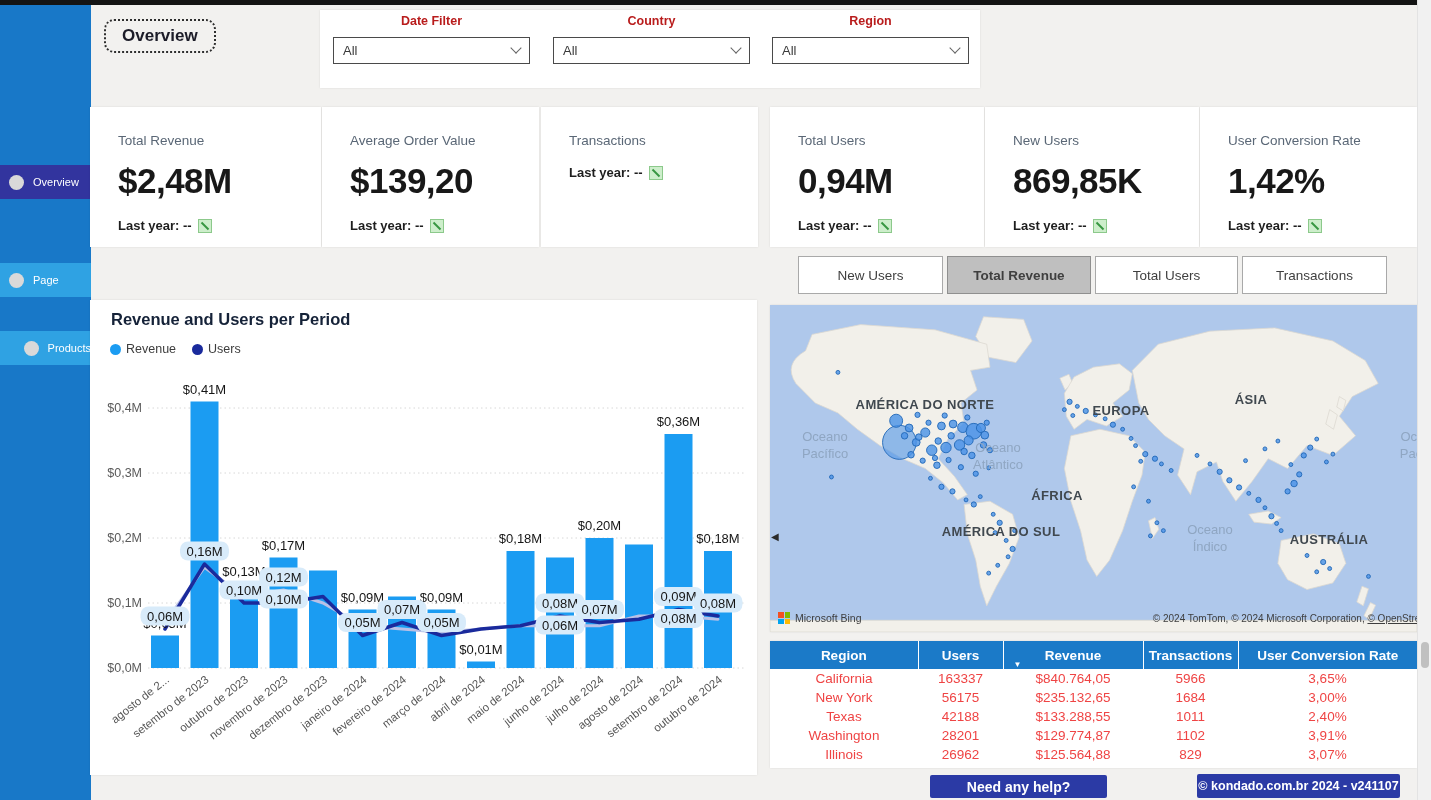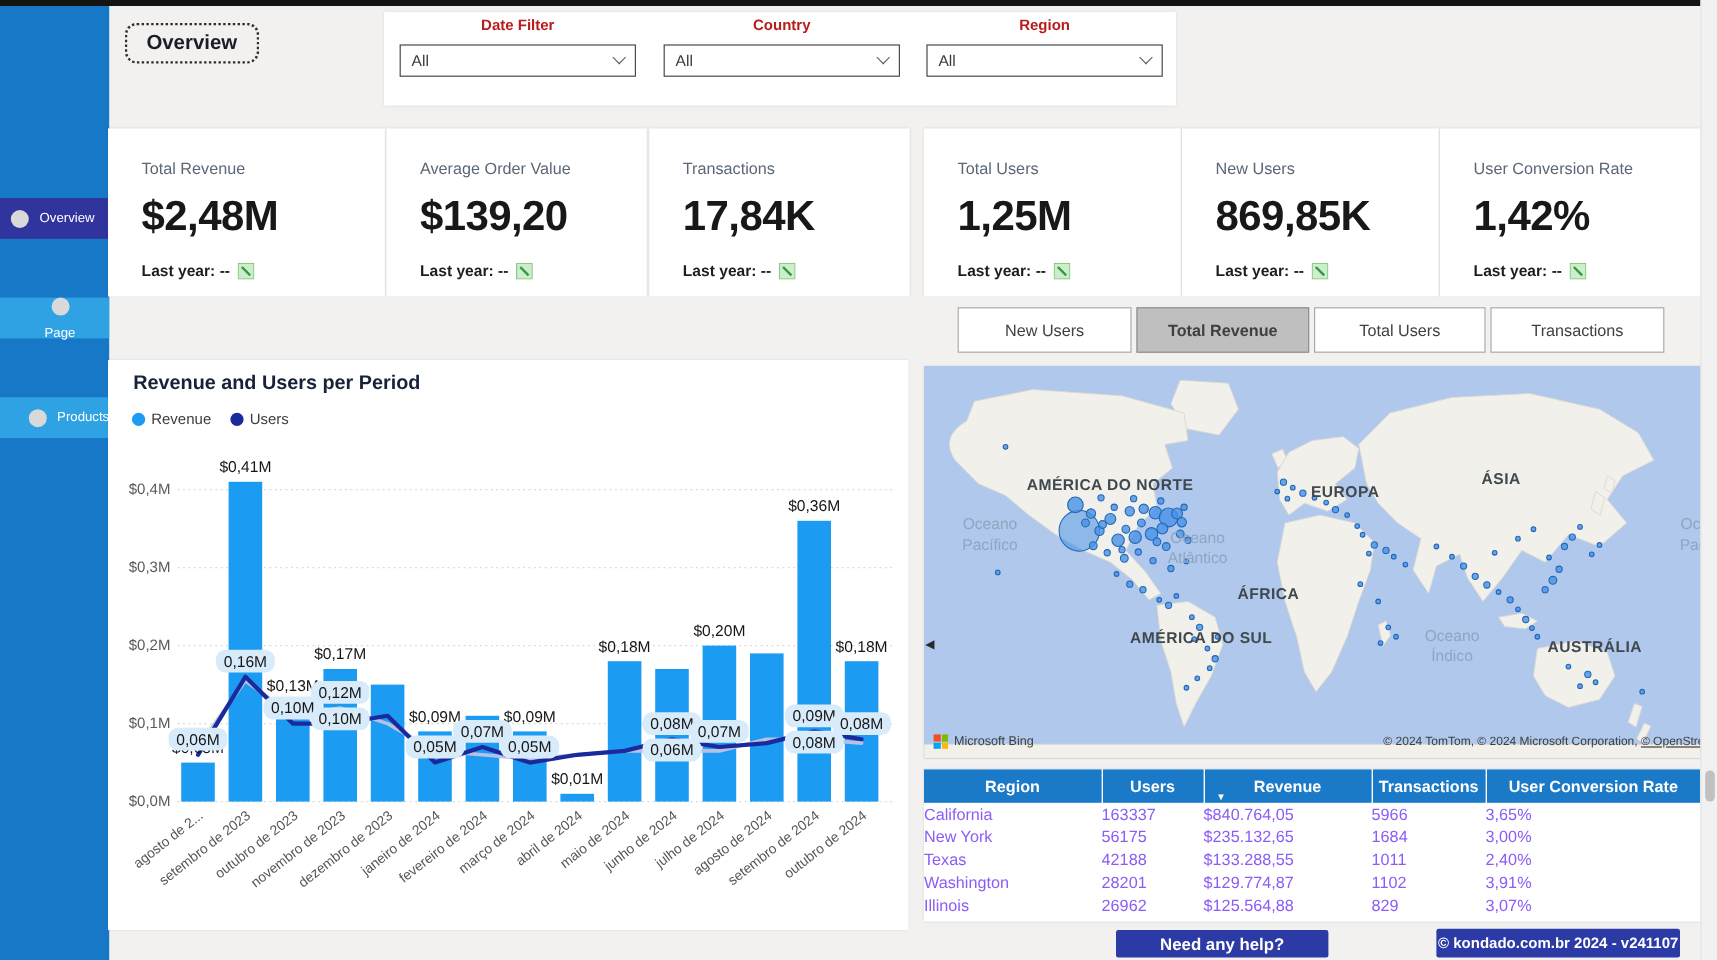--- a/index.html
+++ b/index.html
@@ -9,21 +9,21 @@
 
   .topbar { position:absolute; left:0; top:0; width:1431px; height:5px; background:#141414; }
 
   
   .sidebar { position:absolute; left:0; top:5px; width:91px; height:795px; background:#1878C8; }
   .side-item { position:absolute; left:0; width:91px; height:34px; display:flex; align-items:center; gap:9px; padding-left:9px; cursor:pointer; }
   .side-item .dot { width:15px; height:15px; border-radius:50%; background:#D9D9D9; flex:0 0 auto; }
   .side-item .lbl { color:#fff; font-size:11px; }
   .side-item.light { background:#2FA2E3; }
   .side-item.active { background:#32349E; }
-  #side-0 { top:160px; } #side-1 { top:243px;flex-direction:column; } #side-2 { top:326px;justify-content:flex-end; }
+  #side-0 { top:160px; } #side-1 { top:258px; } #side-2 { top:326px;justify-content:flex-end; }
 
   .page-title { position:absolute; left:104px; top:19px; padding:5px 16px; border:2px dotted #2e2e2e; border-radius:10px; font-size:17px; font-weight:600; color:#1c1c28; }
 
   .card { position:absolute; background:#fff; box-shadow:0 0 2px rgba(0,0,0,.10); }
 
   
   .filter-card { left:320px; top:10px; width:660px; height:78px; }
   .fgroup { position:absolute; top:4px; width:197px; }
   .fgroup .flabel { text-align:center; font-size:12.5px; font-weight:bold; color:#b91c1c; margin-bottom:9px; }
   .fselect { height:27px; border:1px solid #4a4a4a; display:flex; align-items:center; justify-content:space-between; padding:0 9px; font-size:13px; color:#3a3a3a; background:#fff; cursor:pointer; }
@@ -61,21 +61,21 @@
   .mslogo i { display:block; }
   .attr-right { position:absolute; right:28px; bottom:8px; font-size:10px; color:#3E3E3E; }
   .attr-right .lnk { text-decoration:underline; color:#3E3E3E; cursor:pointer; }
   .map-collapse { position:absolute; left:1px; top:226px; font-size:10px; color:#2b2b2b; }
 
   
   .table-card { left:770px; top:641px; width:647px; height:127px; overflow:hidden; }
   table { border-collapse:collapse; width:647px; table-layout:fixed; }
   th { background:#1B7AC8; color:#fff; font-size:13.5px; font-weight:bold; height:28px; border-right:1px solid rgba(255,255,255,.55); position:relative; }
   th:last-child { border-right:none; }
-  td { color:#8b5cf6; font-size:13.5px; height:19px; text-align:left; overflow:hidden; white-space:nowrap; }
+  td { color:#ef4444; font-size:13.5px; height:19px; text-align:center; overflow:hidden; white-space:nowrap; }
   .sort-arrow { position:absolute; left:10px; bottom:0px; font-size:8px; color:#fff; }
 
   
   .footer-btn { position:absolute; background:#2B3AA5; color:#fff; display:flex; align-items:center; justify-content:center; font-family:inherit; border:none; cursor:pointer; border-radius:2px; }
   .help-btn { left:930px; top:775px; width:177px; height:23px; font-size:14px; font-weight:bold; }
   .ver-btn { left:1197px; top:774px; width:203px; height:24px; font-size:12.5px; font-weight:bold; }
 
   
   .scroll-rail { position:absolute; left:1417px; top:0; width:14px; height:800px; background:#F1F1F1; border-left:1px solid #e3e3e3; }
   .scroll-thumb { position:absolute; left:3px; top:642px; width:8px; height:26px; border-radius:4px; background:#C0C0C0; }
@@ -144,32 +144,31 @@
     <div class="kpi-foot">
         <span>Last year: --</span>
         <svg class="trend-icon" viewBox="0 0 14 14">
           <rect x="0.5" y="0.5" width="13" height="13" fill="#CDEECB" stroke="#8CC98B"></rect>
           <line x1="3.5" y1="3.5" x2="10.5" y2="10.5" stroke="#379641" stroke-width="2"></line>
         </svg>
       </div>
   </section>
   <section class="card kpi" style="left:541px;width:217px;">
     <div class="kpi-title">Transactions</div>
-    <div class="kpi-value">17,84K</div>
     <div class="kpi-foot">
         <span>Last year: --</span>
         <svg class="trend-icon" viewBox="0 0 14 14">
           <rect x="0.5" y="0.5" width="13" height="13" fill="#CDEECB" stroke="#8CC98B"></rect>
           <line x1="3.5" y1="3.5" x2="10.5" y2="10.5" stroke="#379641" stroke-width="2"></line>
         </svg>
       </div>
   </section>
   <section class="card kpi" style="left:770px;width:214px;">
     <div class="kpi-title">Total Users</div>
-    <div class="kpi-value">1,25M</div>
+    <div class="kpi-value">0,94M</div>
     <div class="kpi-foot">
         <span>Last year: --</span>
         <svg class="trend-icon" viewBox="0 0 14 14">
           <rect x="0.5" y="0.5" width="13" height="13" fill="#CDEECB" stroke="#8CC98B"></rect>
           <line x1="3.5" y1="3.5" x2="10.5" y2="10.5" stroke="#379641" stroke-width="2"></line>
         </svg>
       </div>
   </section>
   <section class="card kpi" style="left:985px;width:214px;">
     <div class="kpi-title">New Users</div>

